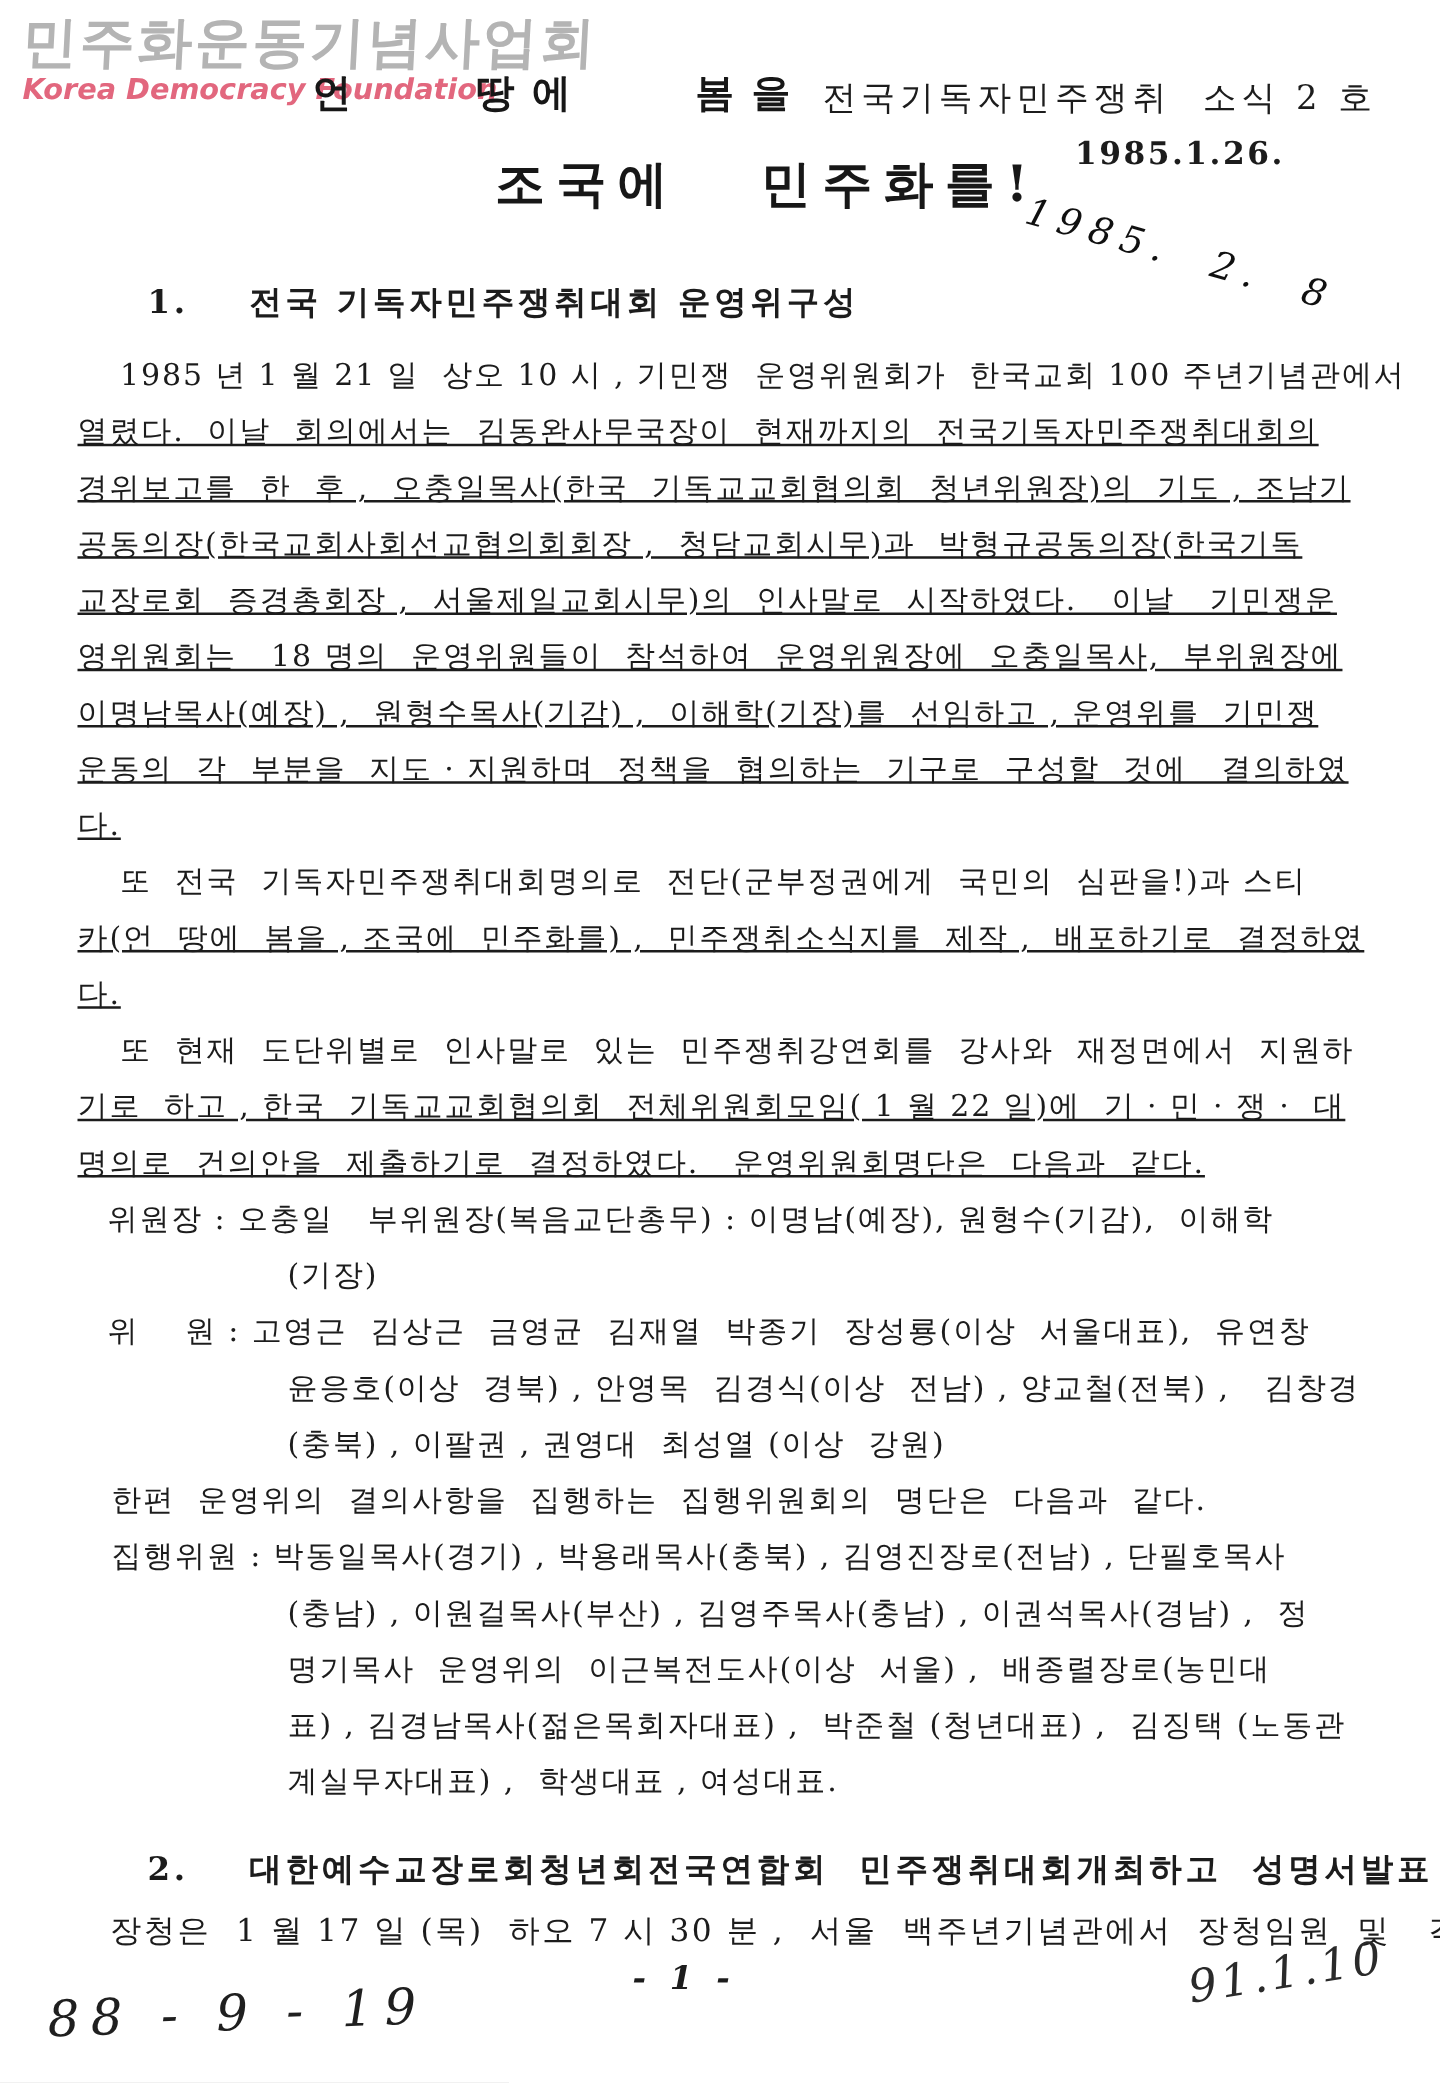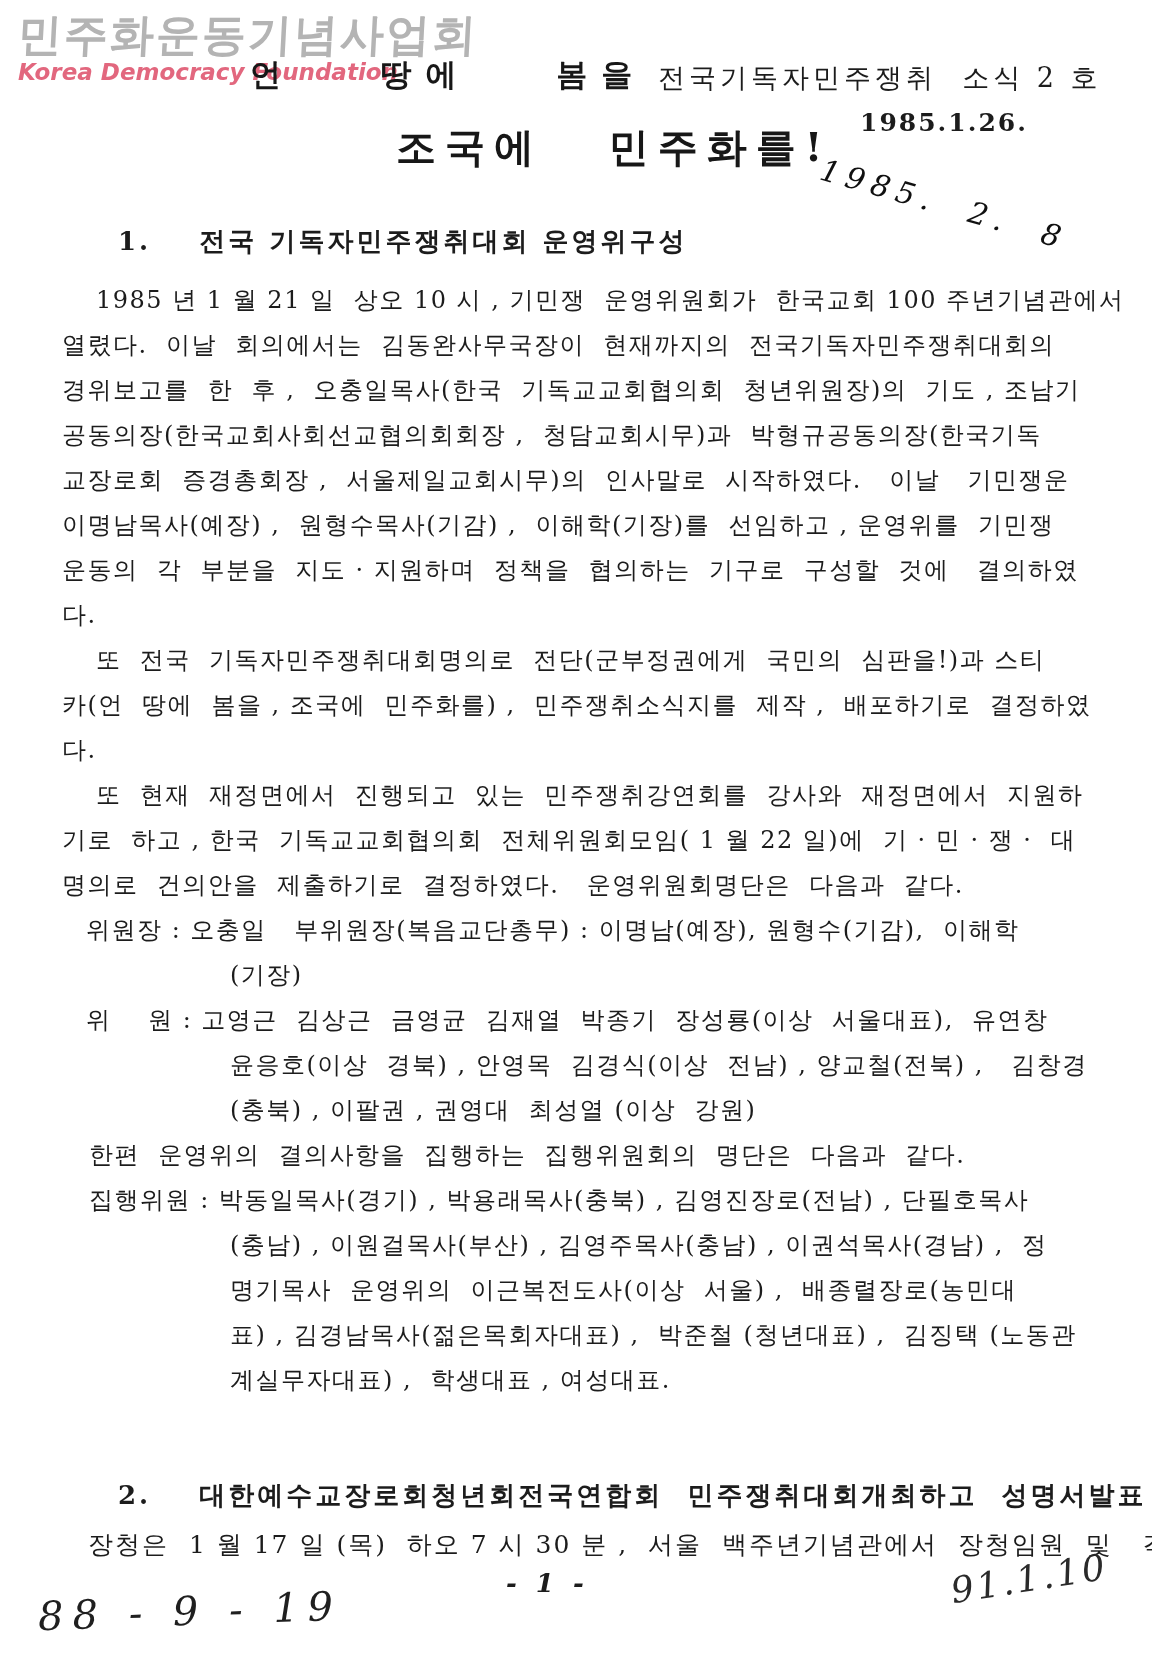--- a/index.html
+++ b/index.html
@@ -63,21 +63,21 @@
     font-size:25px;letter-spacing:2px;white-space:pre;
   }
   
   .body-text{
     position:absolute;left:62px;top:278px;width:1068px;
   }
   .ln{
     display:block;height:45px;line-height:45px;
     font-size:24px;letter-spacing:1.5px;white-space:pre;
   }
-  .ln.f{margin-left:0;}
+  .ln.f{margin-left:0;text-decoration:underline;}
   .ln.p{margin-left:34px;}
   .ln.a{margin-left:24px;}
   .ln.b{margin-left:168px;}
   .ln.c{margin-left:27px;}
   
   .page-number{
     position:absolute;left:506px;top:1568px;
     font-size:26px;font-weight:bold;font-style:italic;letter-spacing:5px;white-space:pre;
   }
   .hand-left{
@@ -108,27 +108,28 @@
   <div class="stamp">1985.  2.  8</div>
 
   <div class="sec1-heading">1.    전국 기독자민주쟁취대회 운영위구성</div>
 
   <div class="body-text">
     <span class="ln p">1985 년 1 월 21 일  상오 10 시 , 기민쟁  운영위원회가  한국교회 100 주년기념관에서</span>
     <span class="ln f">열렸다.  이날  회의에서는  김동완사무국장이  현재까지의  전국기독자민주쟁취대회의</span>
     <span class="ln f">경위보고를  한  후 ,  오충일목사(한국  기독교교회협의회  청년위원장)의  기도 , 조남기</span>
     <span class="ln f">공동의장(한국교회사회선교협의회회장 ,  청담교회시무)과  박형규공동의장(한국기독</span>
     <span class="ln f">교장로회  증경총회장 ,  서울제일교회시무)의  인사말로  시작하였다.   이날   기민쟁운</span>
+    <span class="ln f">영위원회는   18 명의  운영위원들이  참석하여  운영위원장에  오충일목사,  부위원장에</span>
     <span class="ln f">이명남목사(예장) ,  원형수목사(기감) ,  이해학(기장)를  선임하고 , 운영위를  기민쟁</span>
     <span class="ln f">운동의  각  부분을  지도 · 지원하며  정책을  협의하는  기구로  구성할  것에   결의하였</span>
     <span class="ln f">다.</span>
     <span class="ln p">또  전국  기독자민주쟁취대회명의로  전단(군부정권에게  국민의  심판을!)과 스티</span>
     <span class="ln f">카(언  땅에  봄을 , 조국에  민주화를) ,  민주쟁취소식지를  제작 ,  배포하기로  결정하였</span>
     <span class="ln f">다.</span>
-    <span class="ln p">또  현재  재정면에서  진행되고  있는  민주쟁취강연회를  강사와  재정면에서  지원하</span>
+    <span class="ln p">또  현재  도단위별로  인사말로  있는  민주쟁취강연회를  강사와  재정면에서  지원하</span>
     <span class="ln f">기로  하고 , 한국  기독교교회협의회  전체위원회모임( 1 월 22 일)에  기 · 민 · 쟁 ·  대</span>
     <span class="ln f">명의로  건의안을  제출하기로  결정하였다.   운영위원회명단은  다음과  같다.</span>
     <span class="ln a">위원장 : 오충일   부위원장(복음교단총무) : 이명남(예장), 원형수(기감),  이해학</span>
     <span class="ln b">(기장)</span>
     <span class="ln a">위    원 : 고영근  김상근  금영균  김재열  박종기  장성룡(이상  서울대표),  유연창</span>
     <span class="ln b">윤응호(이상  경북) , 안영목  김경식(이상  전남) , 양교철(전북) ,   김창경</span>
     <span class="ln b">(충북) , 이팔권 , 권영대  최성열 (이상  강원)</span>
     <span class="ln c">한편  운영위의  결의사항을  집행하는  집행위원회의  명단은  다음과  같다.</span>
     <span class="ln c">집행위원 : 박동일목사(경기) , 박용래목사(충북) , 김영진장로(전남) , 단필호목사</span>
     <span class="ln b">(충남) , 이원걸목사(부산) , 김영주목사(충남) , 이권석목사(경남) ,  정</span>

